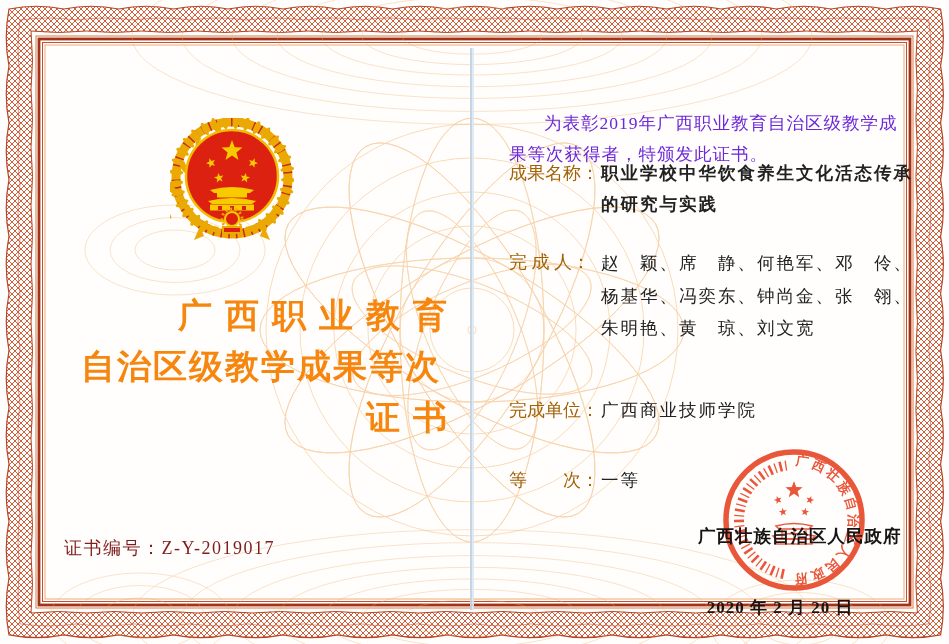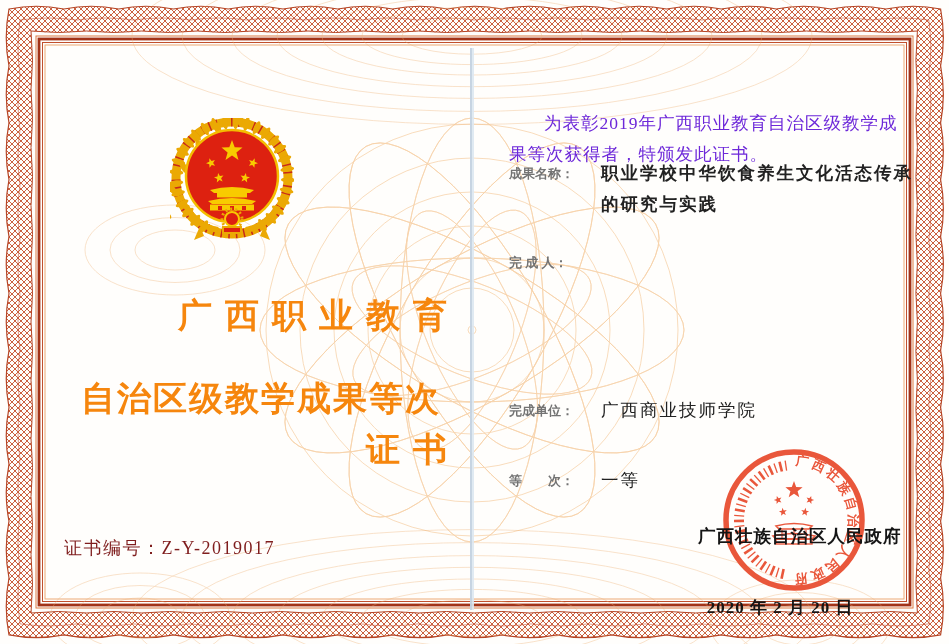--- a/index.html
+++ b/index.html
@@ -10,34 +10,34 @@
   }
   #bg{position:absolute;left:0;top:0;z-index:0;}
 
   
   #emblem{position:absolute;left:170px;top:118px;z-index:2;}
   #title{
     position:absolute;left:60px;top:290px;width:400px;z-index:2;
     text-align:center;color:#f6860d;font-weight:700;font-size:34px;line-height:51px;
   }
   .ls-wide{letter-spacing:13px;margin-left:13px;text-align:right;}
-  .ls-tight{letter-spacing:2px;margin-left:2px;margin-top:32px;}
+  .ls-tight{letter-spacing:2px;margin-left:2px;}
   #certno{
     position:absolute;left:64px;top:536px;z-index:2;
     font-size:18px;color:#7f1d1d;letter-spacing:1.5px;
   }
 
   
   #intro{
     position:absolute;left:509px;top:90px;width:398px;z-index:2;
     font-size:17.5px;line-height:31px;color:#6d28d9;text-indent:2em;letter-spacing:1px;
   }
   .field{position:absolute;left:509px;width:420px;display:flex;z-index:2;}
   .field .lab{
-    flex:0 0 92px;font-weight:700;font-size:13px;color:#737373;white-space:nowrap;
+    flex:0 0 92px;font-weight:400;font-size:18px;color:#a16207;white-space:nowrap;
   }
   .field .val{font-size:17.5px;color:#222;letter-spacing:2px;}
   .val div{white-space:nowrap;}
   #f1{top:158px;} #f1 .val{line-height:31px;font-weight:bold;}
   #f2{top:247px;} #f2 .val{line-height:32.5px;}
   #f3{top:395px;} #f3 .val{line-height:31px;}
   #f4{top:465px;} #f4 .val{line-height:31px;}
   .field .lab{line-height:31px;}
 
   #seal{position:absolute;left:720px;top:446px;z-index:1;opacity:.92;}
@@ -215,20 +215,25 @@
   <div class="field" id="f1">
     <div class="lab">成果名称：</div>
     <div class="val">
       <div>职业学校中华饮食养生文化活态传承</div>
       <div>的研究与实践</div>
     </div>
   </div>
 
   <div class="field" id="f2">
     <div class="lab">完 成 人：</div>
+    <div class="val">
+      <div>赵　颖、席　静、何艳军、邓　伶、</div>
+      <div>杨基华、冯奕东、钟尚金、张　翎、</div>
+      <div>朱明艳、黄　琼、刘文宽</div>
+    </div>
   </div>
 
   <div class="field" id="f3">
     <div class="lab">完成单位：</div>
     <div class="val">
       <div>广西商业技师学院</div>
     </div>
   </div>
 
   <div class="field" id="f4">

